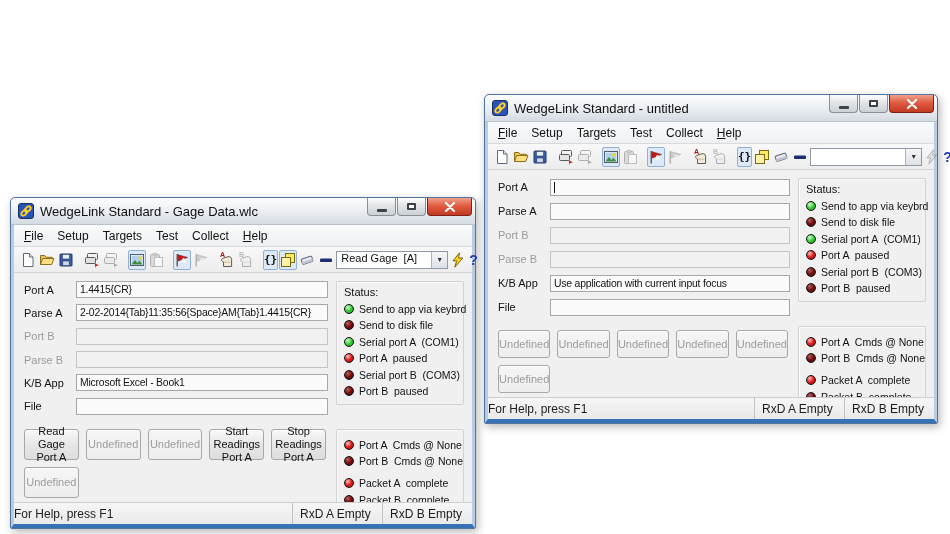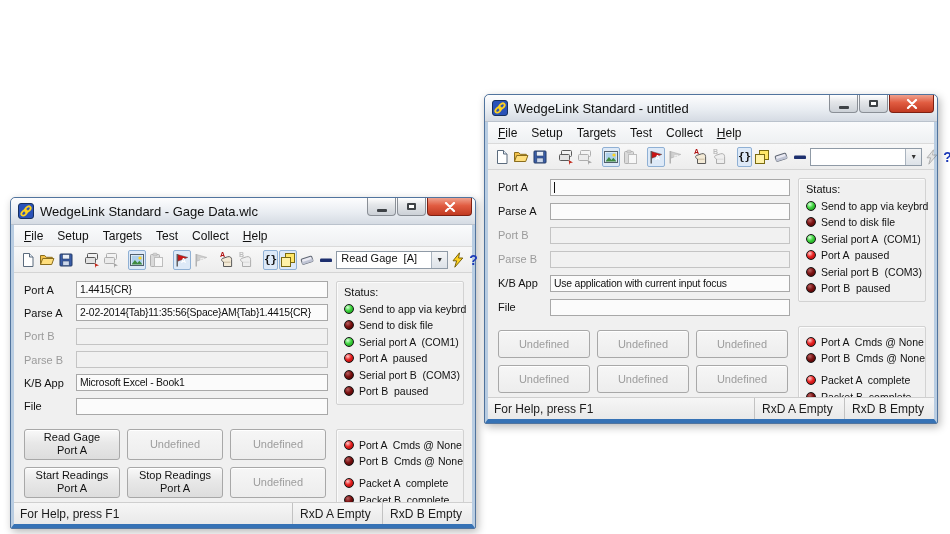--- a/index.html
+++ b/index.html
@@ -62,21 +62,21 @@
   .fields-col{flex:1;display:flex;flex-direction:column;min-width:0}
   .frow{display:flex;align-items:center;height:18px;margin-bottom:6px}
   .flabel{width:52px;flex:none;font-size:11px;color:#111}
   .finput{flex:1;height:17px;box-sizing:border-box;background:#fbfbfb;border:1px solid #a8a8a8;
           font-size:10.4px;letter-spacing:-.2px;padding:0 3px;display:flex;align-items:center;
           white-space:pre;overflow:hidden;color:#111}
   .frow[data-state="disabled"] .flabel{color:#9b9b9b}
   .frow[data-state="disabled"] .finput{background:#f1f1f1;border-color:#c4c4c4}
   .caret{width:1px;height:11px;background:#111;margin-right:1px;flex:none}
 
-  .btn-grid{display:grid;grid-template-columns:repeat(3,1fr);gap:7px;margin-top:8px;margin-right:2px}
+  .btn-grid{display:grid;grid-template-columns:repeat(5,1fr);gap:7px;margin-top:8px;margin-right:2px}
   .xbtn{height:31px;box-sizing:border-box;border:1px solid #a8a8a8;border-radius:3px;cursor:default;
         background:linear-gradient(#f9f9f9,#e8e8e8 45%,#dddddd);box-shadow:inset 0 1px 0 #ffffff;
         display:flex;flex-direction:column;align-items:center;justify-content:center;
         font-size:11px;line-height:13px;color:#111;text-align:center}
   .xbtn[data-state="disabled"]{color:#9d9d9d;background:linear-gradient(#f6f6f6,#ededed)}
   #win-right .xbtn{height:28px}
 
   .status-col{width:128px;flex:none;display:flex;flex-direction:column}
   .gbox{border:1px solid #d2d2d2;border-radius:2px;padding:4px 5px 7px 7px;box-shadow:inset 1px 1px 0 #fbfbfb}
   .legend{font-size:11px;color:#111;margin-bottom:1px}
@@ -84,21 +84,21 @@
   .sitem.gap{margin-top:10px}
   .led{width:10px;height:10px;border-radius:50%;margin-right:5px;flex:none;border:1px solid #151515;box-sizing:border-box}
   .slabel{font-size:10.5px;color:#111;white-space:pre}
   [data-led="green"]{background:radial-gradient(circle at 35% 30%,#d8ffd8 0%,#3ed43e 45%,#118a11 100%)}
   [data-led="red"]{background:radial-gradient(circle at 35% 30%,#ffc9c9 0%,#e82222 45%,#9a0404 100%)}
   [data-led="darkred"]{background:radial-gradient(circle at 35% 30%,#b86060 0%,#7c1212 45%,#3c0000 100%)}
   .cmds{margin-top:24px}
 
   .statusbar{height:21px;flex:none;display:flex;align-items:center;font-size:12px;color:#1c1c1c;
              background:linear-gradient(#f6f6f6,#e9e9e9);border-top:1px solid #cfcfcf}
-  .sb-main{flex:1;padding-left:6px;white-space:nowrap;overflow:hidden}
+  .sb-main{flex:1;padding-left:0;white-space:nowrap;overflow:hidden}
   .sb-cell{width:82px;flex:none;height:100%;display:flex;align-items:center;
            border-left:1px solid #c2c2c2;padding-left:7px;white-space:nowrap}
 </style>
 </head>
 <body>
 
 <svg width="0" height="0" style="position:absolute" aria-hidden="true">
   <defs>
     <symbol id="i-chain" viewBox="0 0 16 16">
       <rect x="0.5" y="0.5" width="15" height="15" rx="2.5" fill="#2a52b8" stroke="#16305f"></rect>

